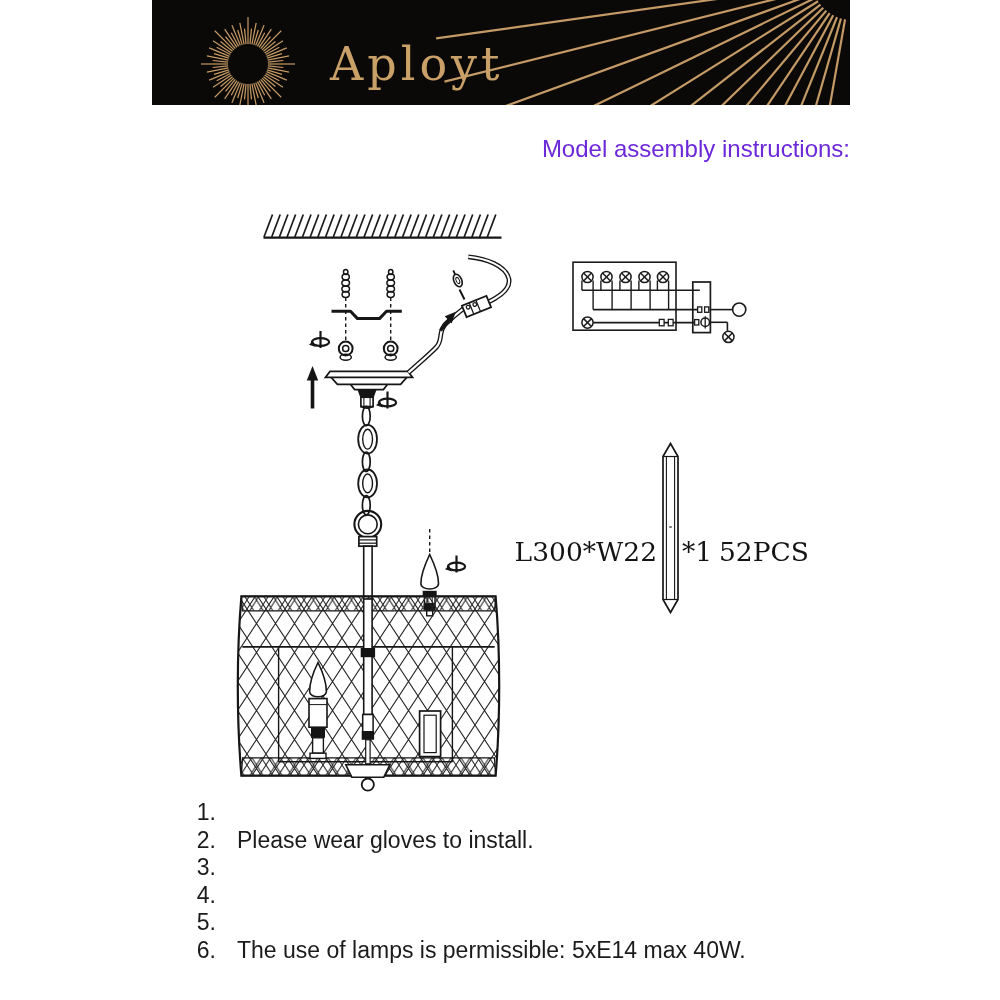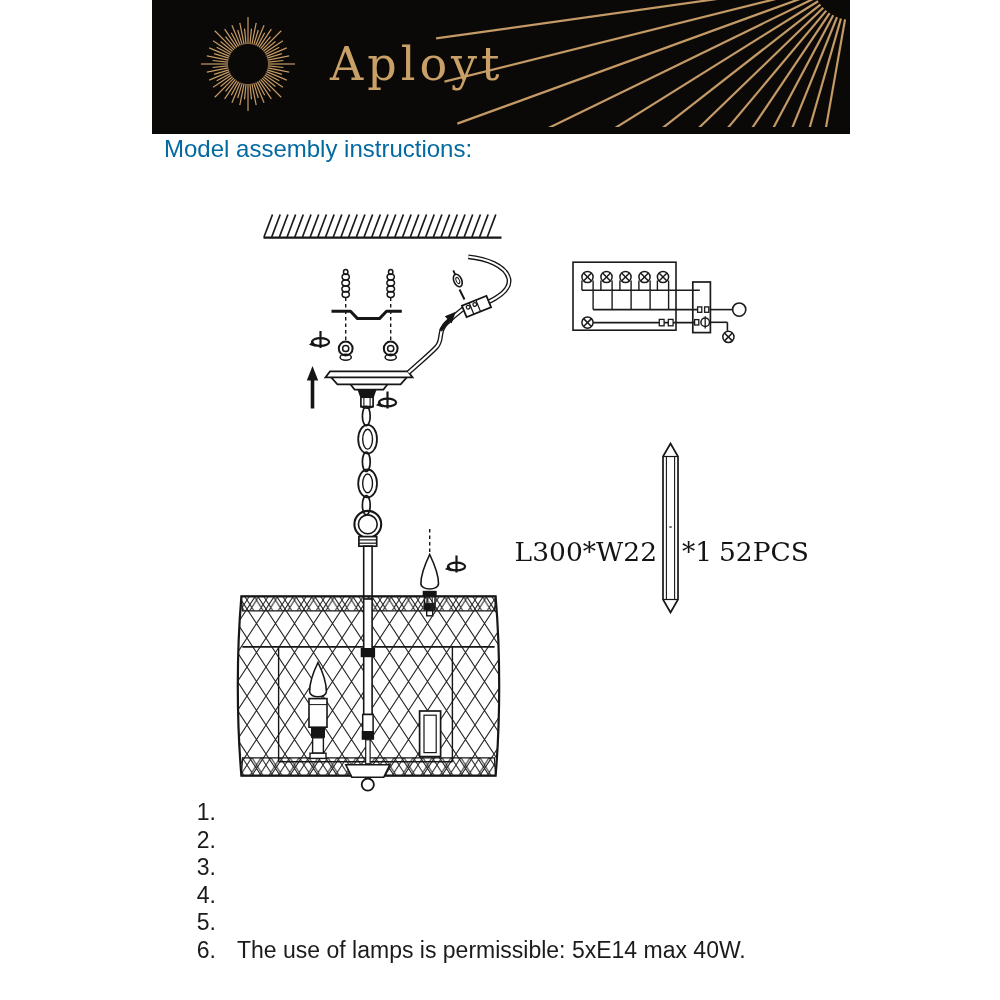--- a/index.html
+++ b/index.html
@@ -1,20 +1,20 @@
 <!DOCTYPE html>
 <html><head>
 <meta charset="utf-8">
 <style>
   html,body{margin:0;padding:0;background:#fff;}
   body{width:1000px;height:1000px;position:relative;font-family:"Liberation Sans",sans-serif;overflow:hidden;}
-  .banner{position:absolute;left:152px;top:0;width:698px;height:134px;background:#0b0907;overflow:hidden;}
+  .banner{position:absolute;left:152px;top:0;width:698px;height:105px;background:#0b0907;overflow:hidden;}
   .banner svg{display:block;}
   .logo-text{font-family:"DejaVu Serif",serif;letter-spacing:4px;}
-  .titles{position:absolute;left:164px;top:134px;width:698px;text-align:left;color:#0369a1;font-size:24px;line-height:30px;}
+  .titles{position:absolute;left:152px;top:134px;width:698px;text-align:right;color:#6d28d9;font-size:24px;line-height:30px;}
   .diagram{position:absolute;left:150px;top:195px;width:700px;height:610px;}
   .cadtext{font-family:"DejaVu Serif",serif;font-size:26.5px;fill:#141414;}
   .instr{position:absolute;left:178px;top:799px;color:#1b1b1b;font-size:23px;}
   .instr-row{display:flex;line-height:27.6px;}
   .instr-num{width:38px;text-align:right;margin-right:21px;}
 </style>
 </head>
 <body>
 
 <div class="banner">
@@ -335,20 +335,21 @@
   <text class="cadtext" x="682" y="560.5">*1</text>
   <text class="cadtext" x="719" y="560.5">52PCS</text>
 </svg>
 
 <div class="instr">
   <div class="instr-row">
     <span class="instr-num">1.</span>
   </div>
   <div class="instr-row">
     <span class="instr-num">2.</span>
+    <span>Please wear gloves to install.</span>
   </div>
   <div class="instr-row">
     <span class="instr-num">3.</span>
   </div>
   <div class="instr-row">
     <span class="instr-num">4.</span>
   </div>
   <div class="instr-row">
     <span class="instr-num">5.</span>
   </div>

